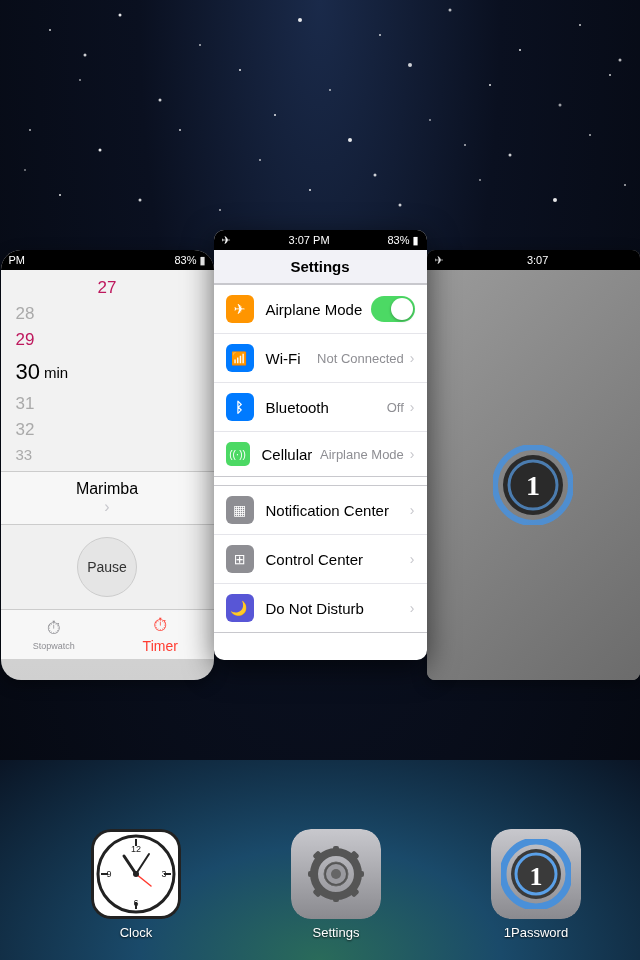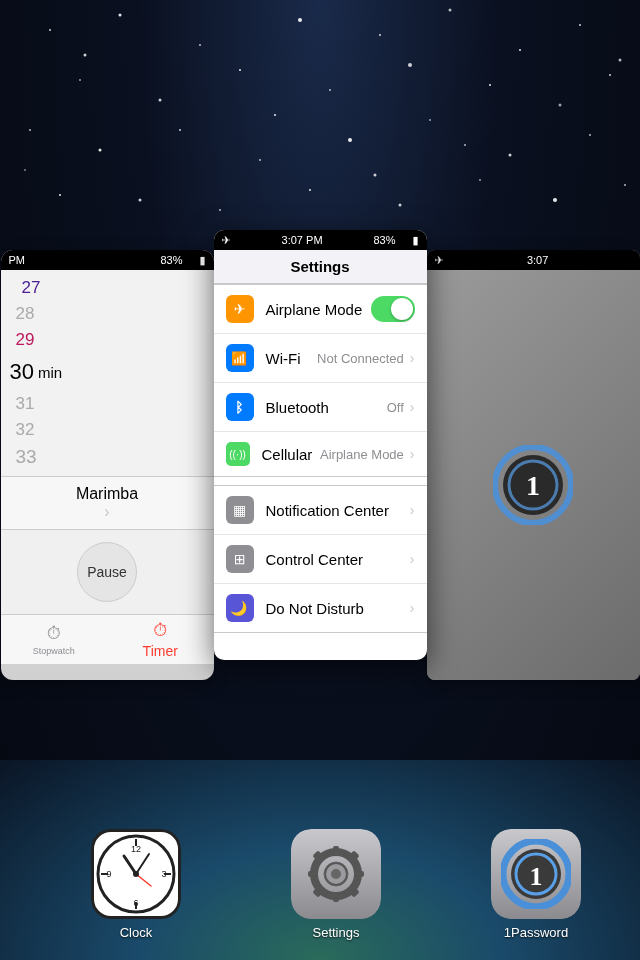--- a/index.html
+++ b/index.html
@@ -73,21 +73,21 @@
       align-items: center;
       justify-content: space-between;
       padding: 0 8px;
       font-size: 11px;
       color: #fff;
       font-weight: 500;
     }
 
     .status-bar .time { flex: 1; text-align: center; }
     .status-bar .left { display: flex; align-items: center; gap: 3px; }
-    .status-bar .right { display: flex; align-items: center; gap: 17px; font-size: 11px; }
+    .status-bar .right { display: flex; align-items: center; gap: 3px; font-size: 11px; }
 
     
     .card-clock {
       background: linear-gradient(180deg, #e8e8e8 0%, #d0d0d0 100%);
     }
 
     
     .card-settings {
       background: #fff;
       z-index: 11;
@@ -291,43 +291,43 @@
     <circle cx="275" cy="115" r="1" fill="white" opacity="0.9"></circle>
     <circle cx="465" cy="145" r="1" fill="white" opacity="0.7"></circle>
     <circle cx="375" cy="175" r="1.5" fill="white" opacity="0.8"></circle>
   </svg>
 </div>
 
 <div class="dock-area"></div>
 
 <div class="app-switcher">
 
-  <div class="app-card card-clock" style="margin-top:20px; border-radius:12px; box-shadow:0 4px 15px rgba(0,0,0,0.4);">
+  <div class="app-card card-clock" style="margin-top:20px; border-radius:20px; box-shadow:0 4px 15px rgba(0,0,0,0.4);">
 
     <div class="status-bar">
       <div class="left">
         <span>PM</span>
       </div>
       <div class="right">
         <span>83%</span>
         <span>▮</span>
       </div>
     </div>
 
     <div style="background:#f2f2f2; flex:1; padding: 5px 0; overflow:hidden;">
-      <div style="padding: 3px 21px; font-size:17px; color:#4c1d95; text-align:left;">27</div>
+      <div style="padding: 3px 21px; font-size:17px; color:#be185d; text-align:center;">27</div>
       <div style="padding: 3px 15px; font-size:17px; color:#aaa; text-align:left;">28</div>
       <div style="padding: 3px 15px; font-size:17px; color:#be185d; text-align:left;">29</div>
-      <div style="padding: 6px 9px; font-size:22px; font-weight:300; color:#000; text-align:left; display:flex; align-items:center;">
+      <div style="padding: 6px 15px; font-size:22px; font-weight:300; color:#000; text-align:left; display:flex; align-items:center;">
         <span>30</span>
         <span style="font-size:15px; margin-left:4px;">min</span>
       </div>
       <div style="padding: 3px 15px; font-size:17px; color:#aaa; text-align:left;">31</div>
       <div style="padding: 3px 15px; font-size:17px; color:#aaa; text-align:left;">32</div>
-      <div style="padding: 3px 15px; font-size:19px; color:#aaa; text-align:left;">33</div>
+      <div style="padding: 3px 15px; font-size:15px; color:#aaa; text-align:left;">33</div>
     </div>
 
     <div style="display:flex; align-items:center; justify-content:space-between; padding:8px 15px; background:#f7f7f7; border-top:1px solid #ccc; border-bottom:1px solid #ccc;flex-direction:column;">
       <span>Marimba</span>
       <span style="color:#c7c7cc;">›</span>
     </div>
 
     <div style="background:#f0f0f0; display:flex; justify-content:center; padding:12px 16px;">
       <div style="width:60px;height:60px;border-radius:30px;background:#e5e5e5;border:1px solid #ccc;display:flex;align-items:center;justify-content:center;font-size:14px;color:#333;">
         <span>Pause</span>

